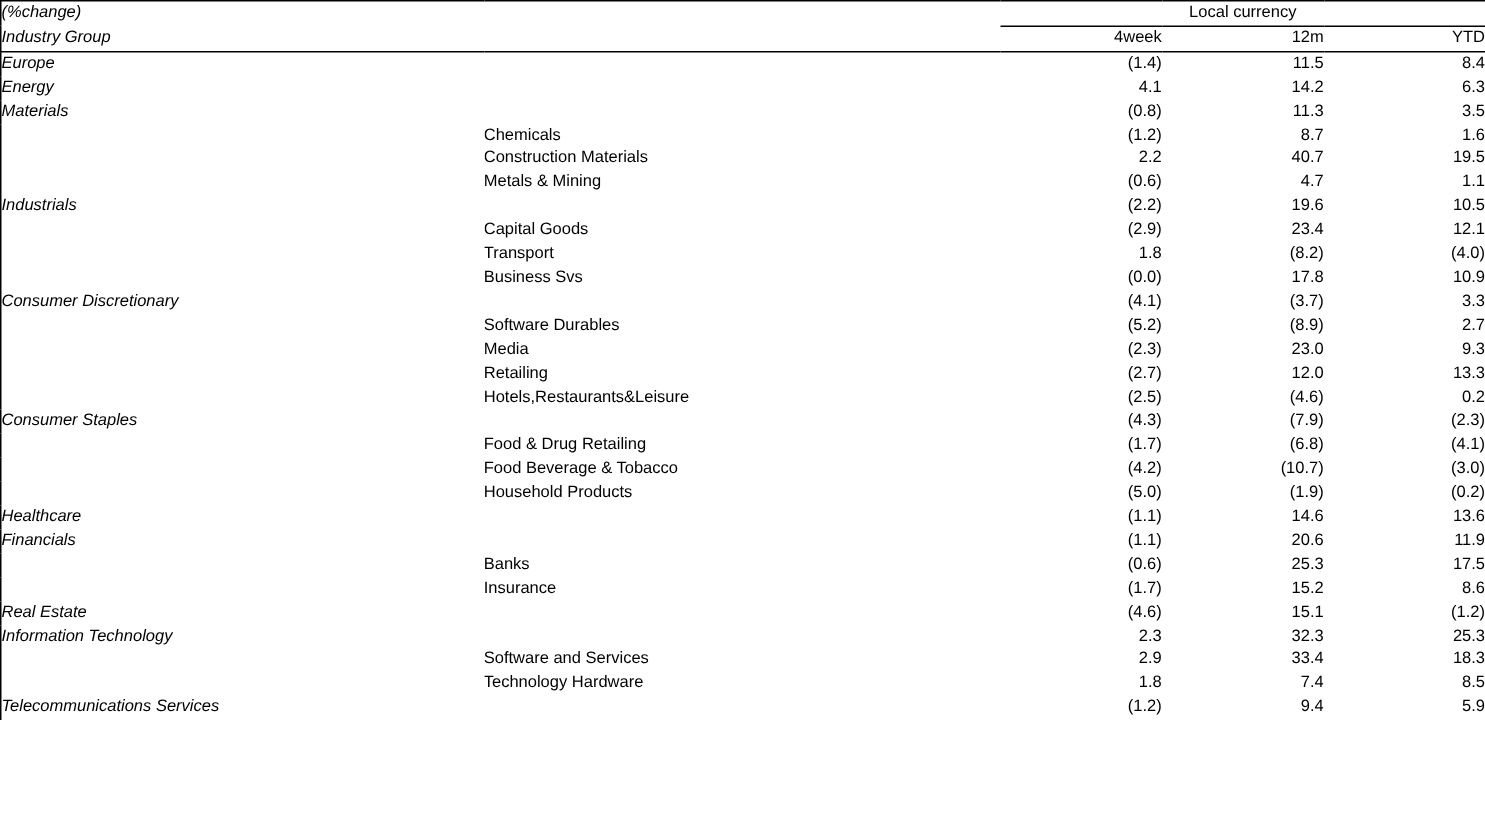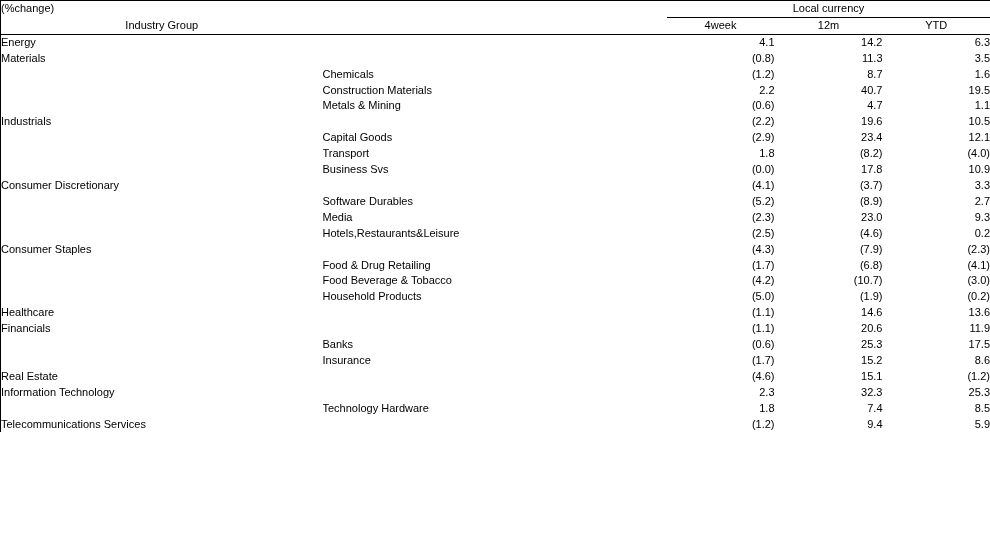--- a/index.html
+++ b/index.html
@@ -47,39 +47,39 @@
     padding-right: 18px;
   }
   .num-12m { padding-right: 16px; }
   .num-ytd { padding-right: 14px; }
 
   .bold { font-weight: bold; }
 
   
   .hdr-row td { height: 15px; line-height: 15px; }
   .top-border td { border-top: 1.5px solid #000; }
-  .bottom-border-thick td { border-bottom: 1.5px solid #000; text-align: center; }
+  .bottom-border-thick td { border-bottom: 1.5px solid #000; }
 
   .lc-head {
     text-align: center;
     font-weight: bold;
     border-bottom: 1px solid #000;
   }
   .colhead {
     text-align: right;
     font-weight: bold;
   }
   .pctchange {
     padding-left: 4px;
   }
   .industry-group-label {
     padding-left: 4px;
     font-weight: bold;
   }
-  .outer-left { border-left: 1.5px solid #000; }
+  .outer-left { border-left: 1.5px solid #000; font-style: italic; }
   .outer-right { border-right: 1.5px solid #000; }
 </style>
 </head>
 <body>
 
 <div id="page">
   <table class="sheet">
     <colgroup>
       <col class="c-group">
       <col class="c-sub">
@@ -96,20 +96,27 @@
       <tr class="hdr-row bottom-border-thick">
         <td class="industry-group-label outer-left">Industry Group</td>
         <td></td>
         <td class="colhead num">4week</td>
         <td class="colhead num num-12m">12m</td>
         <td class="colhead num num-ytd outer-right">YTD</td>
       </tr>
     </thead>
     <tbody id="tbody">
         <tr>
+          <td class="cell-pad-l outer-left bold">Europe</td>
+          <td></td>
+          <td class="num bold">(1.4)</td>
+          <td class="num num-12m bold">11.5</td>
+          <td class="num num-ytd outer-right bold">8.4</td>
+        </tr>
+        <tr>
           <td class="cell-pad-l outer-left bold">Energy</td>
           <td></td>
           <td class="num bold">4.1</td>
           <td class="num num-12m bold">14.2</td>
           <td class="num num-ytd outer-right bold">6.3</td>
         </tr>
         <tr>
           <td class="cell-pad-l outer-left bold">Materials</td>
           <td></td>
           <td class="num bold">(0.8)</td>
@@ -181,20 +188,27 @@
         </tr>
         <tr>
           <td class="cell-pad-l outer-left"></td>
           <td>Media</td>
           <td class="num">(2.3)</td>
           <td class="num num-12m">23.0</td>
           <td class="num num-ytd outer-right">9.3</td>
         </tr>
         <tr>
           <td class="cell-pad-l outer-left"></td>
+          <td>Retailing</td>
+          <td class="num">(2.7)</td>
+          <td class="num num-12m">12.0</td>
+          <td class="num num-ytd outer-right">13.3</td>
+        </tr>
+        <tr>
+          <td class="cell-pad-l outer-left"></td>
           <td>Hotels,Restaurants&amp;Leisure</td>
           <td class="num">(2.5)</td>
           <td class="num num-12m">(4.6)</td>
           <td class="num num-ytd outer-right">0.2</td>
         </tr>
         <tr>
           <td class="cell-pad-l outer-left bold">Consumer Staples</td>
           <td></td>
           <td class="num bold">(4.3)</td>
           <td class="num num-12m bold">(7.9)</td>
@@ -258,20 +272,27 @@
         </tr>
         <tr>
           <td class="cell-pad-l outer-left bold">Information Technology</td>
           <td></td>
           <td class="num bold">2.3</td>
           <td class="num num-12m bold">32.3</td>
           <td class="num num-ytd outer-right bold">25.3</td>
         </tr>
         <tr>
           <td class="cell-pad-l outer-left"></td>
+          <td>Software and Services</td>
+          <td class="num">2.9</td>
+          <td class="num num-12m">33.4</td>
+          <td class="num num-ytd outer-right">18.3</td>
+        </tr>
+        <tr>
+          <td class="cell-pad-l outer-left"></td>
           <td>Technology Hardware</td>
           <td class="num">1.8</td>
           <td class="num num-12m">7.4</td>
           <td class="num num-ytd outer-right">8.5</td>
         </tr>
         <tr>
           <td class="cell-pad-l outer-left bold">Telecommunications Services</td>
           <td></td>
           <td class="num bold">(1.2)</td>
           <td class="num num-12m bold">9.4</td>

